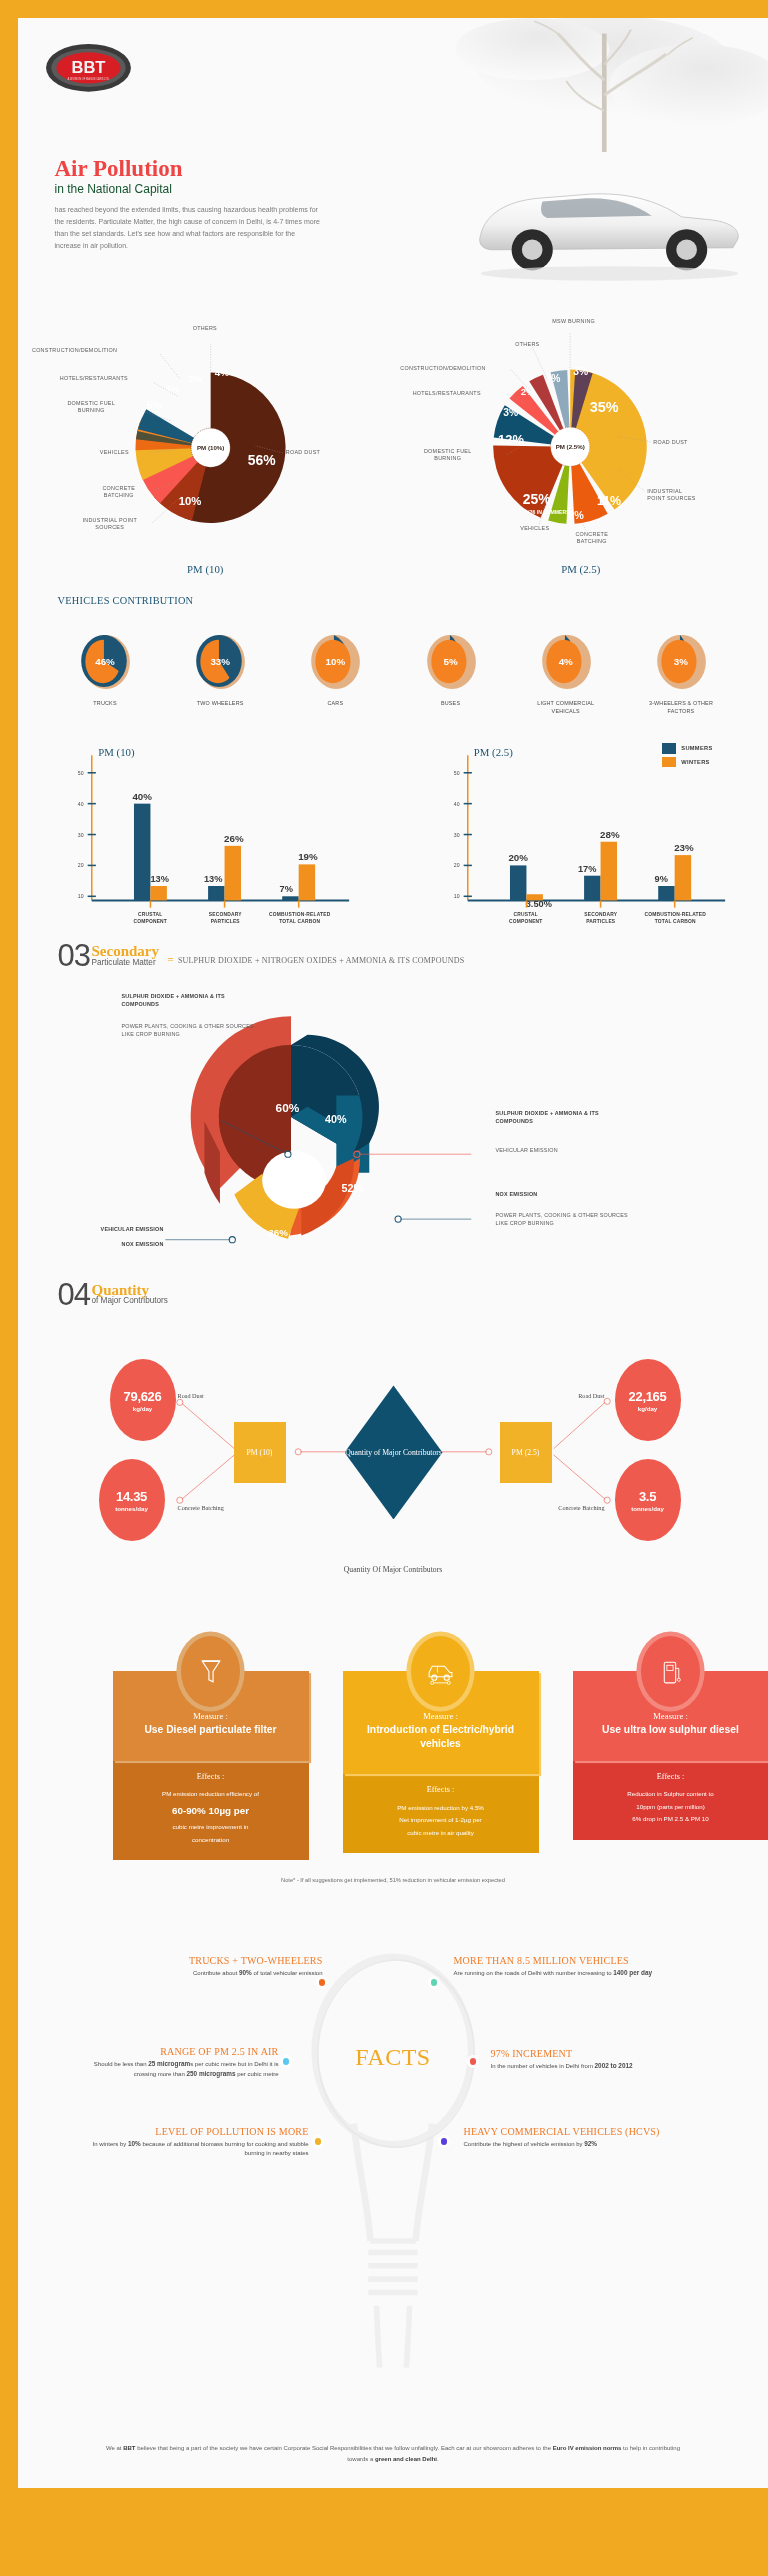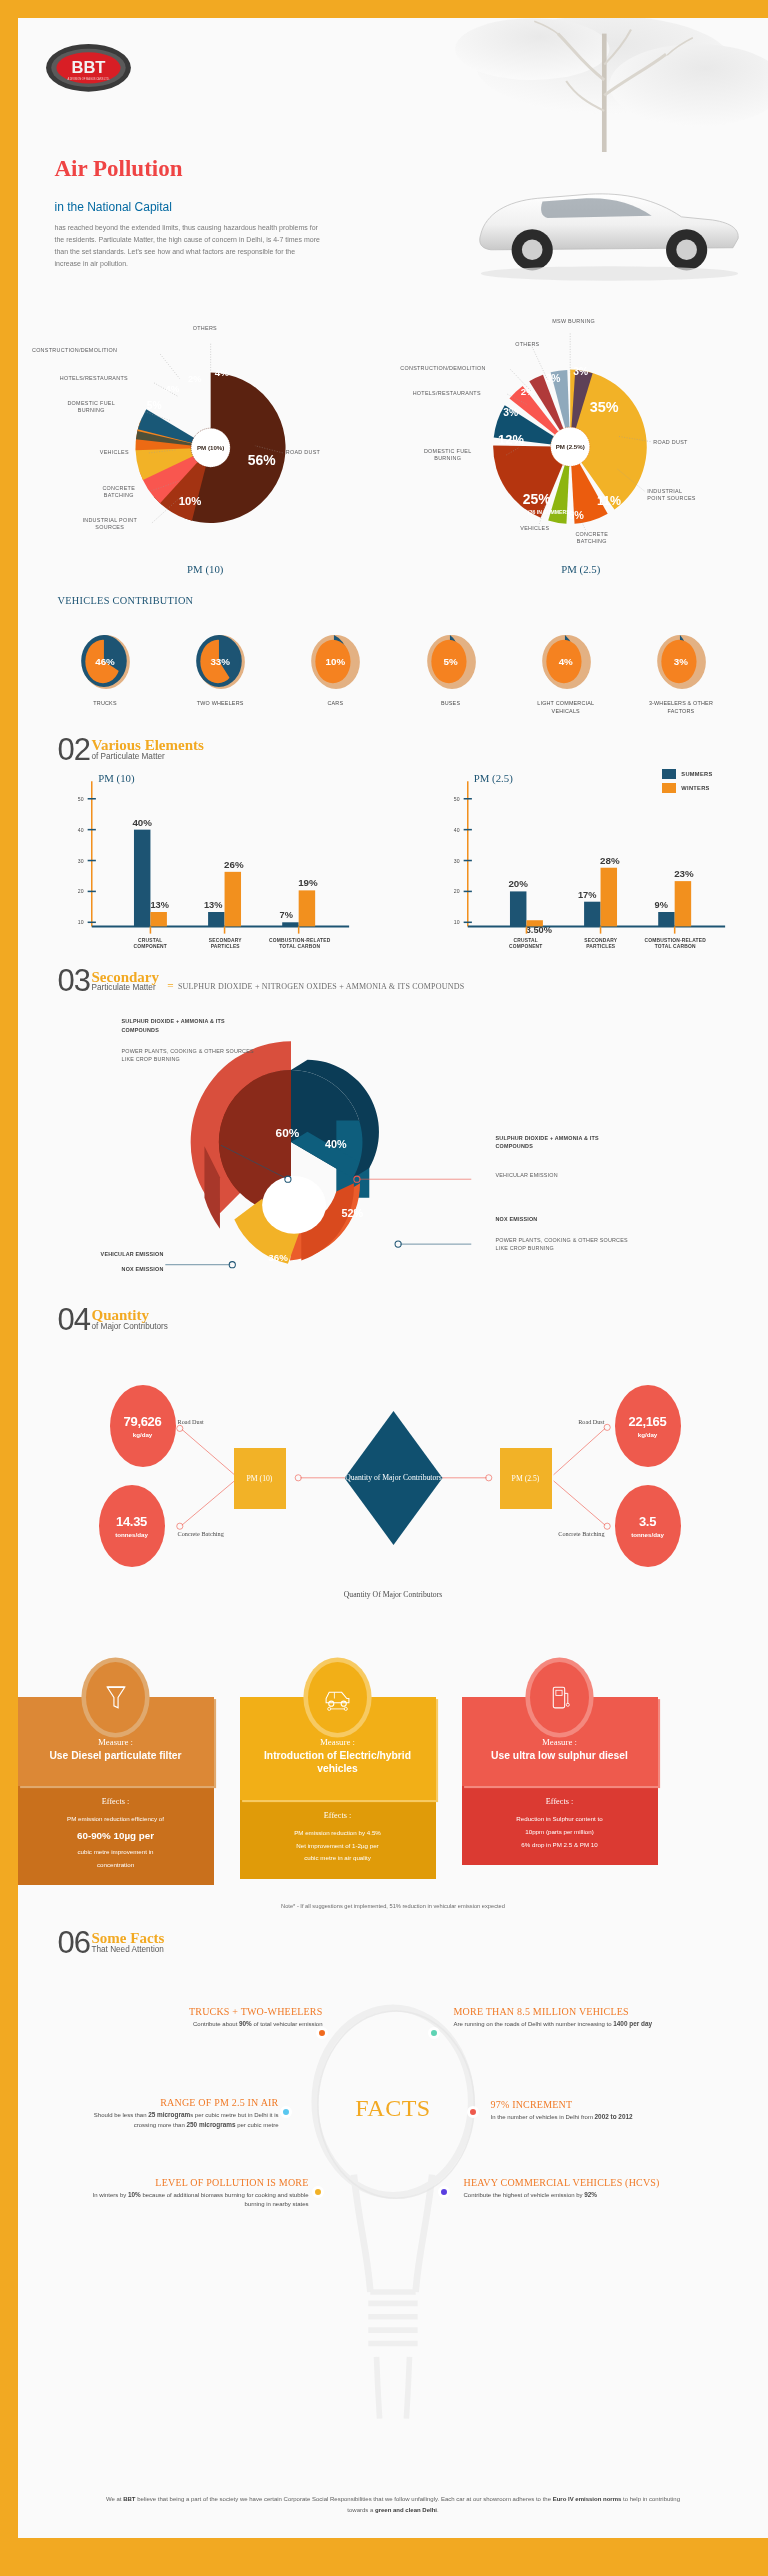--- a/index.html
+++ b/index.html
@@ -10,21 +10,21 @@
   }
   .frame { width:769px; padding:17.5px 0 0 17.5px; background:#F2A922; }
   .page { width:751px; background:#FAFAFA; padding-bottom:0; position:relative; overflow:hidden; }
 
   
   .hero { position:relative; height:289px; overflow:hidden; }
   .hero-art { position:absolute; right:0; top:0; width:453px; height:268px; }
   .logo { position:absolute; left:27px; top:25px; width:87px; height:49px; }
   .hero-txt { position:absolute; left:37px; top:139px; width:268px; }
   .hero-title { font-family:"Liberation Serif", serif; font-weight:bold; font-size:23px; color:#ef4444; line-height:1.05; }
-  .hero-sub { font-size:12px; color:#0369a1; margin-top:19px; }
+  .hero-sub { font-size:12px; color:#14532d; margin-top:1px; }
   .hero-body { font-size:7px; color:#7A7A7A; line-height:1.72; margin-top:8.2px; }
 
   
   .sec-head { display:flex; align-items:flex-end; padding-left:40px; }
   .sec-num { font-family:"Liberation Sans", sans-serif; font-size:31px; font-weight:300; color:#4A4A4A; line-height:0.82; letter-spacing:-1px; }
   .sec-txt { margin-left:1.5px; padding-bottom:1px; }
   .sec-main { font-family:"Liberation Serif", serif; font-weight:bold; font-size:15px; color:#F2A922; line-height:0.98; }
   .sec-sub { font-size:8.2px; color:#5A5A5A; line-height:1.05; }
   .sec-eq { font-family:"Liberation Serif", serif; font-size:8px; color:#6C6C6C; letter-spacing:0.2px; padding-bottom:3.1px; margin-left:8.2px; }
   .sec-eq b { color:#F2A922; font-size:11.3px; margin-right:4.1px; }
@@ -63,21 +63,21 @@
   .bubble { position:absolute; width:66px; height:82px; border-radius:50%; background:#EE5A4D; display:flex; flex-direction:column; align-items:center; justify-content:center; color:#fff; }
   .bubble .big { font-size:13px; font-weight:bold; letter-spacing:-0.3px; }
   .bubble .unit { font-size:6.2px; font-weight:bold; margin-top:1.5px; }
   .pmbox { position:absolute; width:52px; height:61px; background:#F2B227; display:flex; align-items:center; justify-content:center; color:#fff; font-family:"Liberation Serif", serif; font-size:7.7px; }
   .diamond { position:absolute; width:98px; height:134px; background:#10506F; clip-path:polygon(50% 0,100% 50%,50% 100%,0 50%); display:flex; align-items:center; justify-content:center; }
   .diamond span { color:#fff; text-align:center; font-family:"Liberation Serif", serif; font-size:7.7px; line-height:1.55; }
   .qlbl { position:absolute; font-family:"Liberation Serif", serif; font-size:6.2px; color:#4A4A4A; }
   .qcaption { text-align:center; font-family:"Liberation Serif", serif; font-size:7.7px; color:#4A4A4A; margin-top:2.1px; }
 
   
-  .mrow { display:flex; justify-content:flex-start; gap:26px; margin-top:41px; }
+  .mrow { display:flex; justify-content:flex-end; gap:34px; margin-top:41px;margin-left:14px; }
   .mcard { width:196px; position:relative; }
   .mhalo { width:59px; height:71px; border-radius:50%; margin:0 auto -36px; position:relative; z-index:2; display:flex; align-items:center; justify-content:center; }
   .mbody { padding:40px 13.4px 10.3px; position:relative; z-index:1; }
   .mtop { text-align:center; color:#fff; padding-bottom:13.4px; }
   .mtop .k { font-family:"Liberation Serif", serif; font-size:8.8px; }
   .mtop .v { font-size:10.3px; font-weight:bold; line-height:1.32; margin-top:2.1px; }
   .mbot { text-align:center; color:#fff; padding:11.3px 7.2px 13.4px; }
   .mbot .k { font-family:"Liberation Serif", serif; font-size:8.2px; margin-bottom:7.2px; }
   .mbot .line { font-size:6.2px; line-height:2.05; }
   .mnote { text-align:center; font-size:5.7px; color:#6A6A6A; margin-top:17.5px; }
@@ -363,27 +363,20 @@
         <ellipse cx="48" cy="54" rx="44" ry="50" fill="#E3B183"></ellipse>
         <path d="M48 4 A44 50 0 0 1 58 20 L48 54 Z" fill="#1D5473"></path>
         <ellipse cx="46" cy="55" rx="34" ry="42" fill="#F58220"></ellipse>
       </svg><div class="vc-pct">3%</div></div>
       <div class="vc-lbl">3-WHEELERS &amp; OTHER FACTORS</div>
     </div>
   </div>
 
   <div class="gap"></div>
 
-  <div class="sec-head">
-    <div class="sec-num">02</div>
-    <div class="sec-txt">
-      <div class="sec-main">Various Elements</div>
-      <div class="sec-sub">of Particulate Matter</div>
-    </div>
-  </div>
 
   <div class="barrow">
     <div class="legend">
       <div class="legitem">
         <div class="legsw" style="background:#1D5473"></div>
         <div class="legtx">SUMMERS</div>
       </div>
       <div class="legitem">
         <div class="legsw" style="background:#F2901E"></div>
         <div class="legtx">WINTERS</div>
@@ -672,27 +665,20 @@
         <div class="line">Reduction in Sulphur content to</div>
         <div class="line">10ppm (parts per million)</div>
         <div class="line">6% drop in PM 2.5 &amp; PM 10</div>
       </div>
     </div>
   </div>
   <div class="mnote">Note* - If all suggestions get implemented, 51% reduction in vehicular emission expected</div>
 
   <div class="gap"></div>
 
-  <div class="sec-head">
-    <div class="sec-num">06</div>
-    <div class="sec-txt">
-      <div class="sec-main">Some Facts</div>
-      <div class="sec-sub">That Need Attention</div>
-    </div>
-  </div>
 
   <div class="fwrap">
     <svg class="bulb" width="175" height="443" viewBox="0 0 340 860">
       <g fill="none" stroke="#EFEFEF" stroke-width="13">
         <ellipse cx="170" cy="230" rx="152" ry="182"></ellipse>
         <path d="M94 372 C104 470 120 520 126 600"></path>
         <path d="M246 372 C236 470 220 520 214 600"></path>
       </g>
       <g fill="none" stroke="#EFEFEF" stroke-width="11">
         <path d="M126 600 h88"></path>

